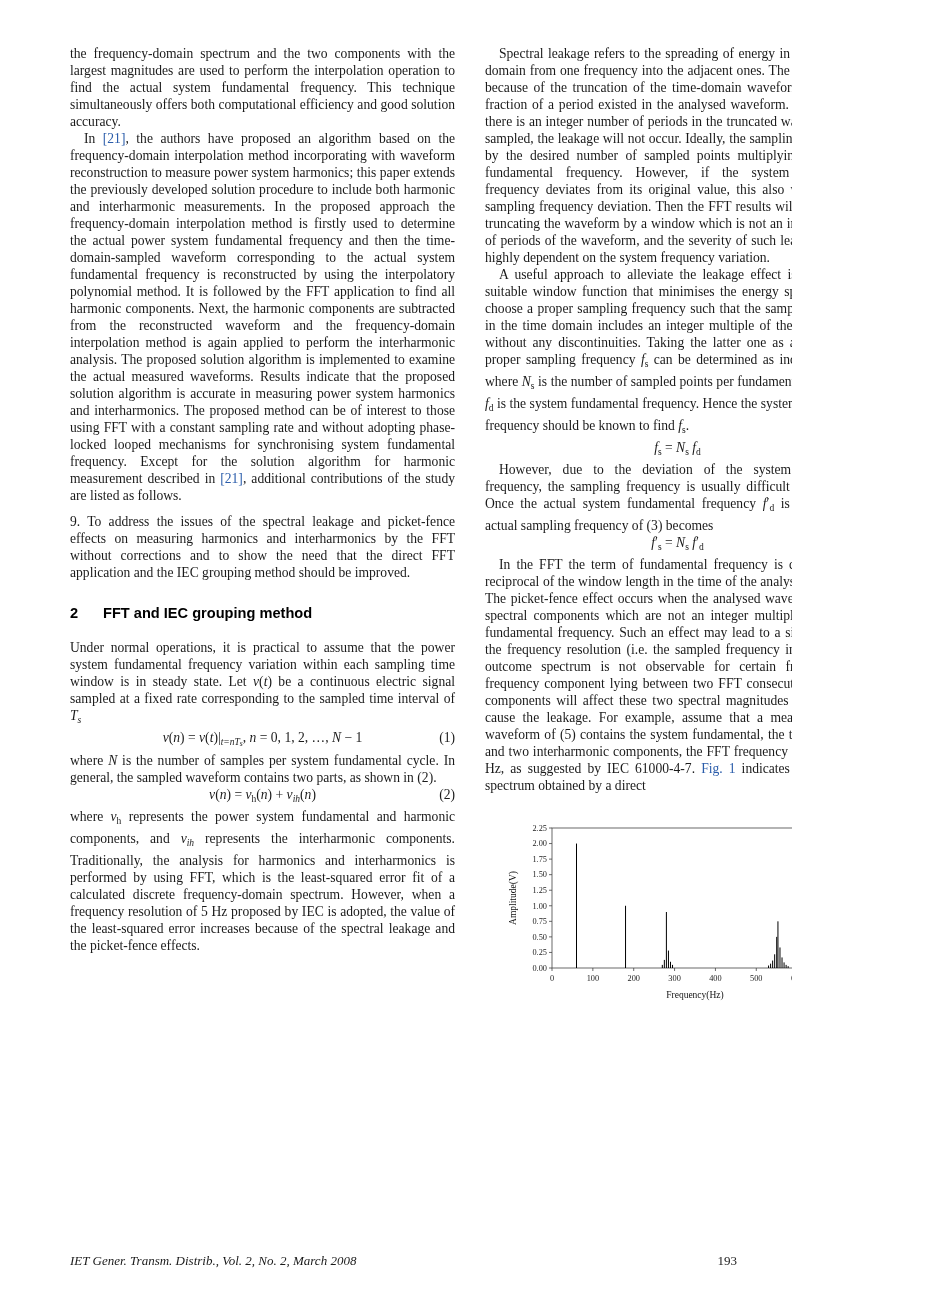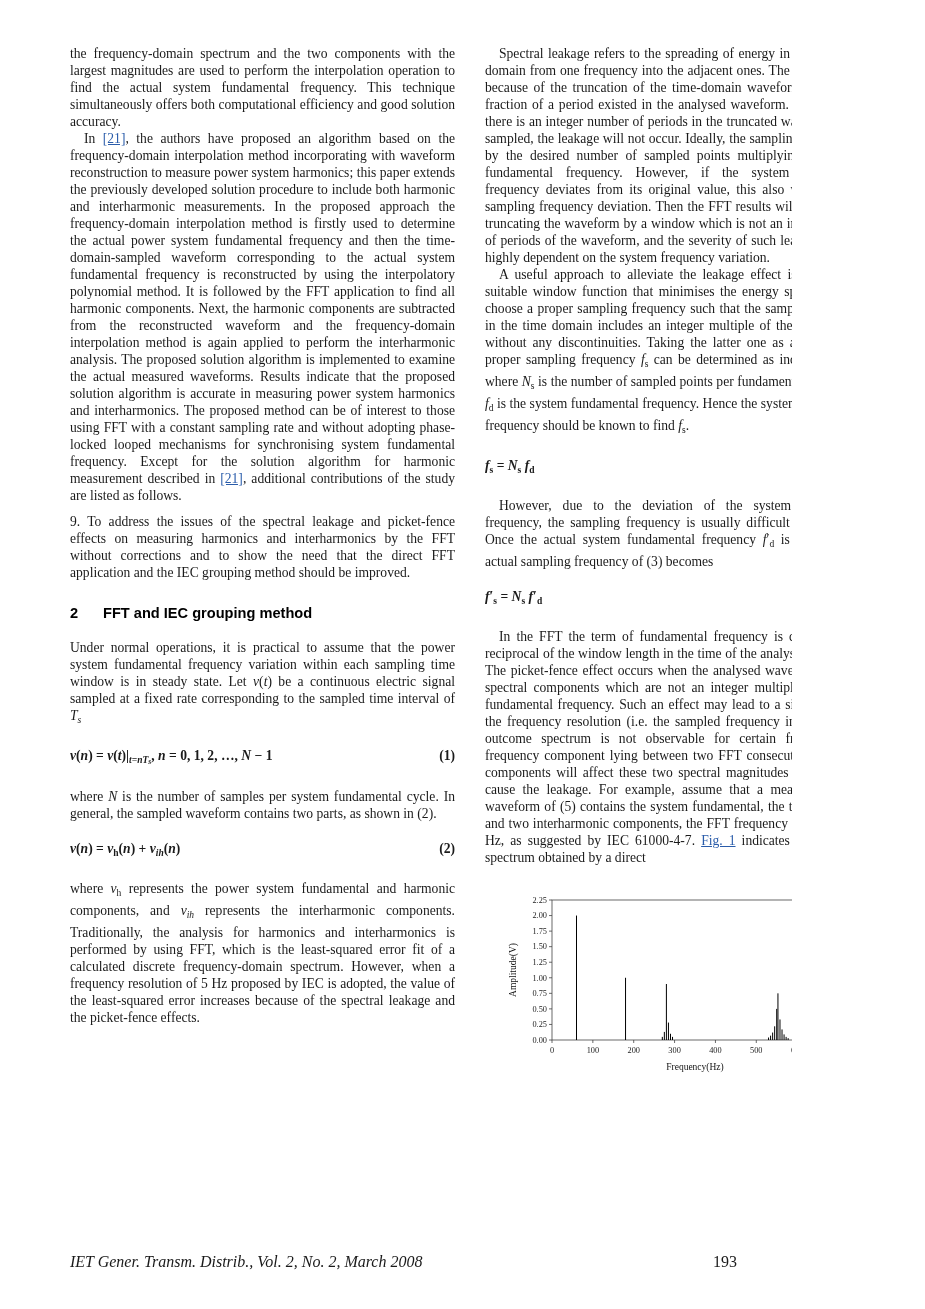--- a/index.html
+++ b/index.html
@@ -21,36 +21,36 @@
   .col { font-size: 13.6px; line-height: 17px; text-align: justify; }
   p.para { margin: 0; }
   p.indent { text-indent: 14px; }
   .list { margin-top: 9px; }
   .section-heading {
     font-family: "Liberation Sans", sans-serif;
     font-size: 14.6px; font-weight: 700; color: #000;
     margin: 24px 0 17px; display: flex; text-align: left;
   }
   .sec-num { width: 33px; flex: none; }
-  .equation { position: relative; text-align: left; margin: 18px 0; font-weight: bold; }
+  .equation { position: relative; text-align: center; margin: 0 0; }
   .eq-num { position: absolute; right: 0; top: 0; }
   .rs-i { font-style: italic; }
-  .rs-link { color: var(--link, #2a5caa); text-decoration: underline; }
+  .rs-link { color: var(--link, #2a5caa); }
   .rs-sub { font-size: 0.7em; vertical-align: -0.32em; }
   .rs-isub { font-size: 0.7em; vertical-align: -0.32em; font-style: italic; }
   .rs-isubsub { font-size: 0.56em; vertical-align: -0.5em; font-style: italic; }
   .figure { margin: 24px 0 0 0; }
   .chart { display: flex; justify-content: center; }
   .caption { margin-top: 14px; font-size: 13px; line-height: 16.5px; text-align: justify; }
   .cap-label { font-weight: 700; font-style: normal; margin-right: 9px; }
   .cap-text { font-style: italic; }
   .footer {
     position: absolute; left: 70px; right: 55px; top: 1253px;
     display: flex; justify-content: space-between;
-    font-size: 16px;
+    font-size: 13px;
     align-items: center;
   }
   .journal { font-style: italic; }
 </style>
 </head>
 <body>
 
 <div class="page">
   <div class="columns">
 

